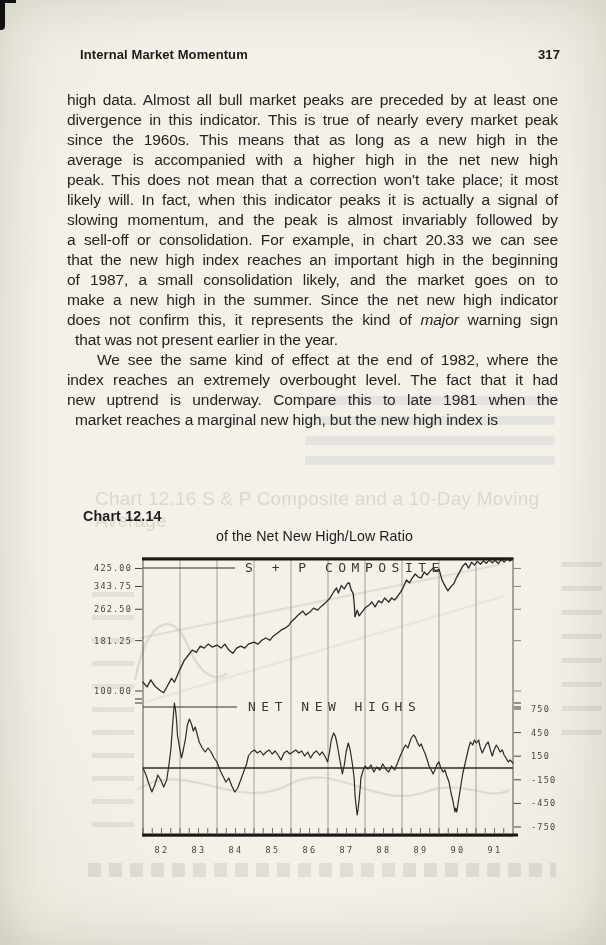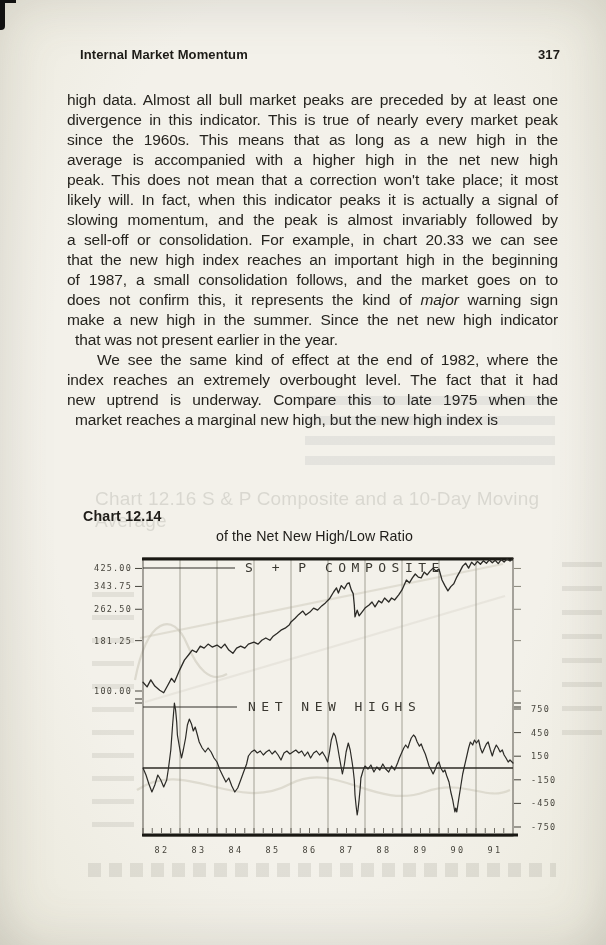--- a/index.html
+++ b/index.html
@@ -53,27 +53,27 @@
   <div class="body-text" id="bodytext">
       <div class="jline"><span>high data. Almost all bull market peaks are preceded by at least one</span></div>
       <div class="jline"><span>divergence in this indicator. This is true of nearly every market peak</span></div>
       <div class="jline"><span>since the 1960s. This means that as long as a new high in the</span></div>
       <div class="jline"><span>average is accompanied with a higher high in the net new high</span></div>
       <div class="jline"><span>peak. This does not mean that a correction won't take place; it most</span></div>
       <div class="jline"><span>likely will. In fact, when this indicator peaks it is actually a signal of</span></div>
       <div class="jline"><span>slowing momentum, and the peak is almost invariably followed by</span></div>
       <div class="jline"><span>a sell-off or consolidation. For example, in chart 20.33 we can see</span></div>
       <div class="jline"><span>that the new high index reaches an important high in the beginning</span></div>
-      <div class="jline"><span>of 1987, a small consolidation follows, and the market goes on to</span></div>
+      <div class="jline"><span>of 1987, a small consolidation likely, and the market goes on to</span></div>
+      <div class="jline"><span>make a new high in the summer. Since the net new high indicator</span></div>
       <div class="jline"><span>does not confirm this, it represents the kind of </span><i>major</i><span> warning sign</span></div>
-      <div class="jline"><span>make a new high in the summer. Since the net new high indicator</span></div>
       <div class="jline last"><span>that was not present earlier in the year.</span></div>
       <div class="jline indent"><span>We see the same kind of effect at the end of 1982, where the</span></div>
       <div class="jline"><span>index reaches an extremely overbought level. The fact that it had</span></div>
-      <div class="jline"><span>new uptrend is underway. Compare this to late 1975 when the</span></div>
+      <div class="jline"><span>new uptrend is underway. Compare this to late 1981 when the</span></div>
       <div class="jline last"><span>market reaches a marginal new high, but the new high index is</span></div>
     </div>
 
   <div class="ghost-caption">Chart 12.16    S &amp; P Composite and a 10-Day Moving Average</div>
 
   <div class="caption">
     <span class="cap-label">Chart 12.14</span>
     <span class="cap-text">
       <br>
       <span>of the Net New High/Low Ratio</span>

